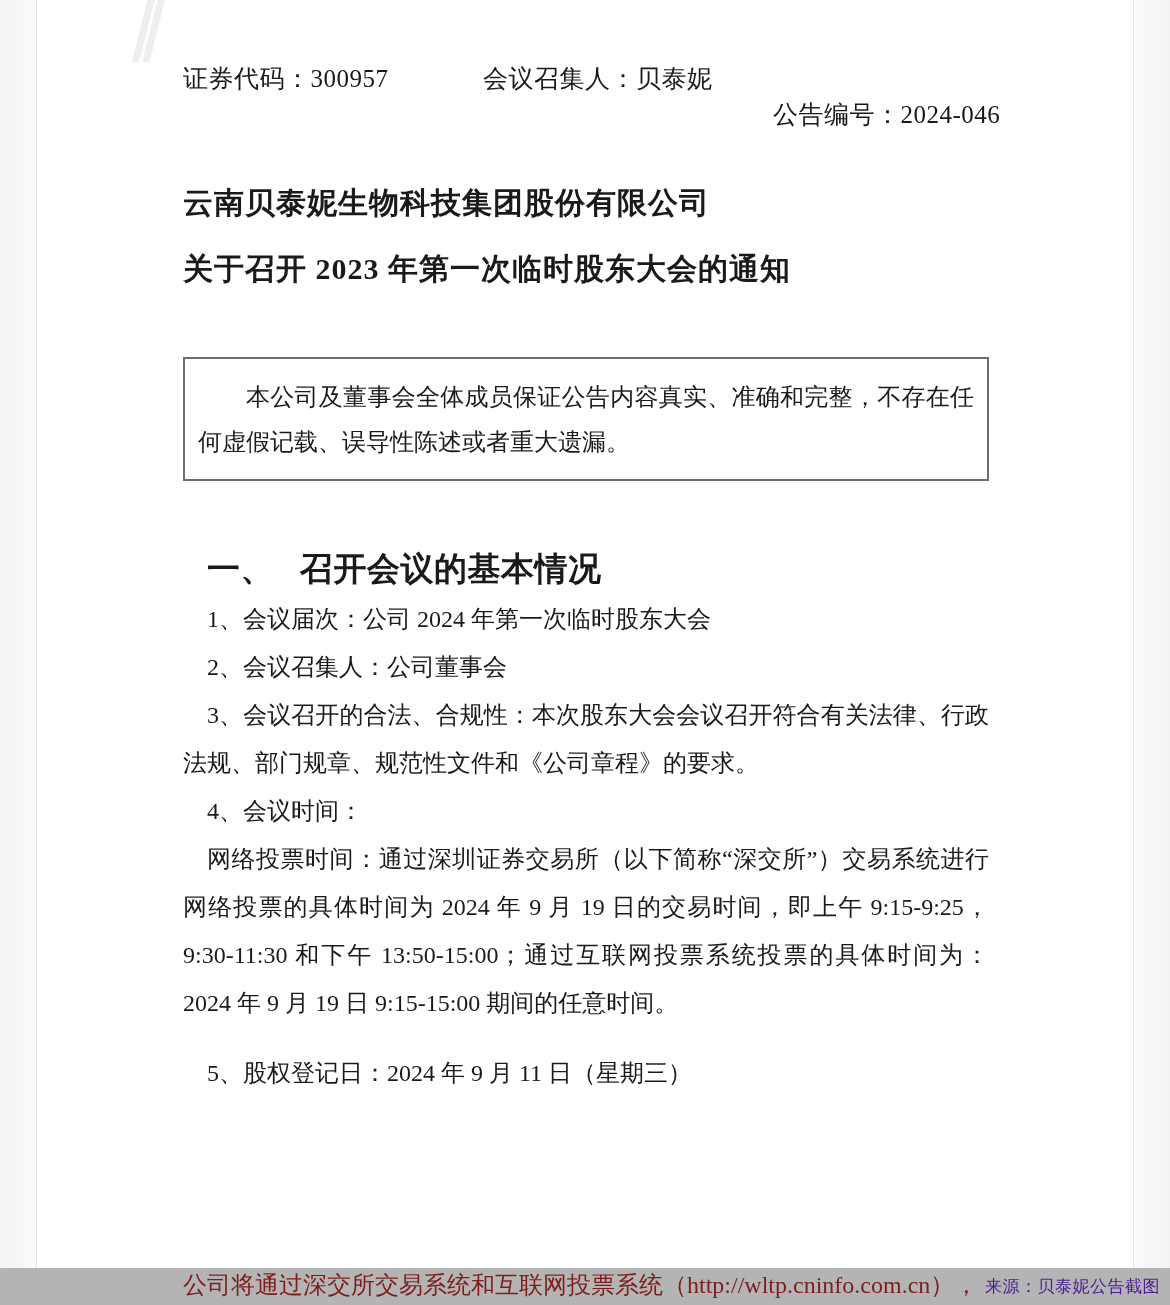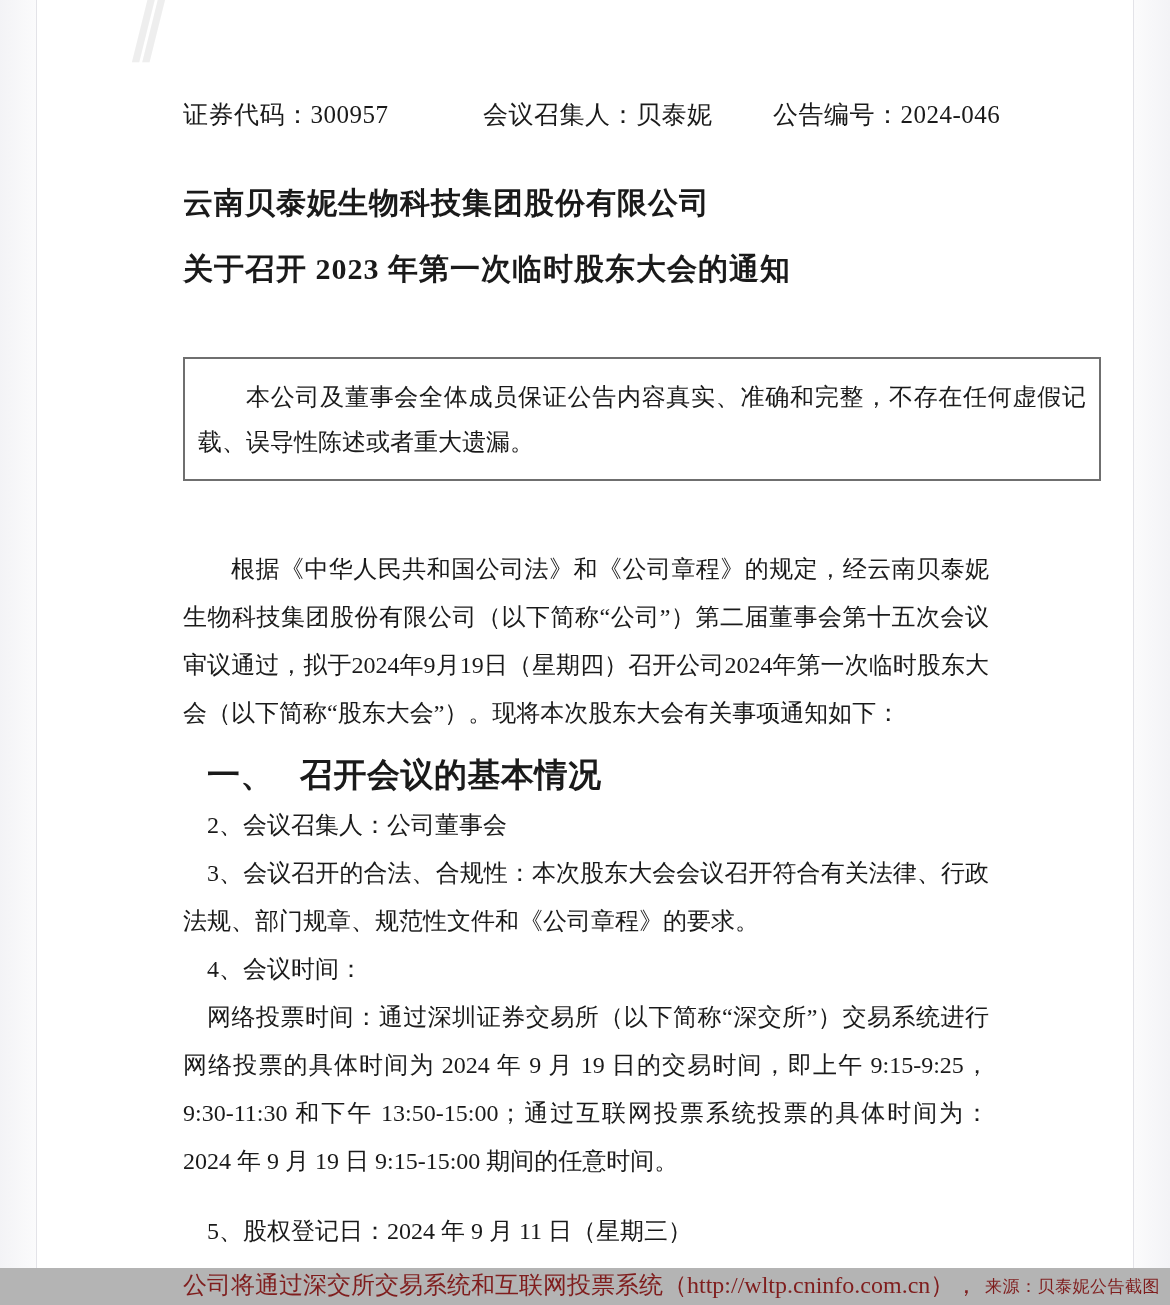--- a/index.html
+++ b/index.html
@@ -53,21 +53,21 @@
   
   #doc {
     position: absolute;
     left: 183px;
     top: 0;
     width: 806px;
   }
 
   .header-row {
     display: flex;
-    align-items: flex-end;
+    align-items: flex-start;
     margin-top: 62px;
     font-size: 25px;
     letter-spacing: 0.5px;
     white-space: nowrap;
   }
   .header-row .h-code    { width: 300px; }
   .header-row .h-abbr    { width: 290px; }
   .header-row .h-bulletin{ width: 216px; margin-top: 36px; }
 
   .title-block {
@@ -81,21 +81,21 @@
     line-height: 60px;
     white-space: nowrap;
   }
   .title-line.second { margin-top: 6px; }
 
   .notice-box {
     margin-top: 58px;
     border: 2px solid #6f6f6f;
     padding: 16px 13px 14px 13px;
     box-sizing: border-box;
-    width: 918px;
+    width: 806px;
   }
   .notice-box p {
     margin: 0;
     font-size: 24px;
     line-height: 45px;
     text-indent: 48px;
     text-align: justify;
     text-justify: inter-ideograph;
   }
 
@@ -142,21 +142,21 @@
     white-space: nowrap;
     line-height: 40px;
   }
   #source-tag {
     position: absolute;
     right: 10px;
     top: 0;
     height: 37px;
     line-height: 37px;
     font-size: 17px;
-    color: #7f1d1d;
+    color: #4c1d95;
     font-family: "Liberation Sans", sans-serif;
     white-space: nowrap;
     letter-spacing: 0.5px;
   }
 </style>
 </head>
 <body>
 
 <div id="page">
 
@@ -177,24 +177,24 @@
       <div class="title-line">云南贝泰妮生物科技集团股份有限公司</div>
       <div class="title-line second">关于召开 2023 年第一次临时股东大会的通知</div>
     </div>
 
     <div class="notice-box">
       <p>本公司及董事会全体成员保证公告内容真实、准确和完整，不存在任何虚假记载、误导性陈述或者重大遗漏。</p>
     </div>
 
     <div class="body-block">
 
-      <p class="para indent2">根据《中华人民共和国公司法》和《公司章程》的规定，经云南贝泰妮生物科技集团股份有限公司（以下简称“公司”）第二届董事会第十五次会议审议通过，拟于2024年9月19日（星期四）召开公司2024年第一次临时股东大会（以下简称“股东大会”）。现将本次股东大会有关事项通知如下：</p>
 
       <h2 class="section-heading"><span>一、</span><span class="num-gap"></span><span>召开会议的基本情况</span></h2>
 
+      <p class="para indent1">1、会议届次：公司 2024 年第一次临时股东大会</p>
       <p class="para indent1">2、会议召集人：公司董事会</p>
       <p class="para indent1">3、会议召开的合法、合规性：本次股东大会会议召开符合有关法律、行政法规、部门规章、规范性文件和《公司章程》的要求。</p>
       <p class="para indent1">4、会议时间：</p>
 
       <p class="para indent1">网络投票时间：通过深圳证券交易所（以下简称“深交所”）交易系统进行网络投票的具体时间为 2024 年 9 月 19 日的交易时间，即上午 9:15-9:25，9:30-11:30 和下午 13:50-15:00；通过互联网投票系统投票的具体时间为：2024 年 9 月 19 日 9:15-15:00 期间的任意时间。</p>
 
       <p class="para indent1 gap-md">5、股权登记日：2024 年 9 月 11 日（星期三）</p>
 
     </div>
   </div>

